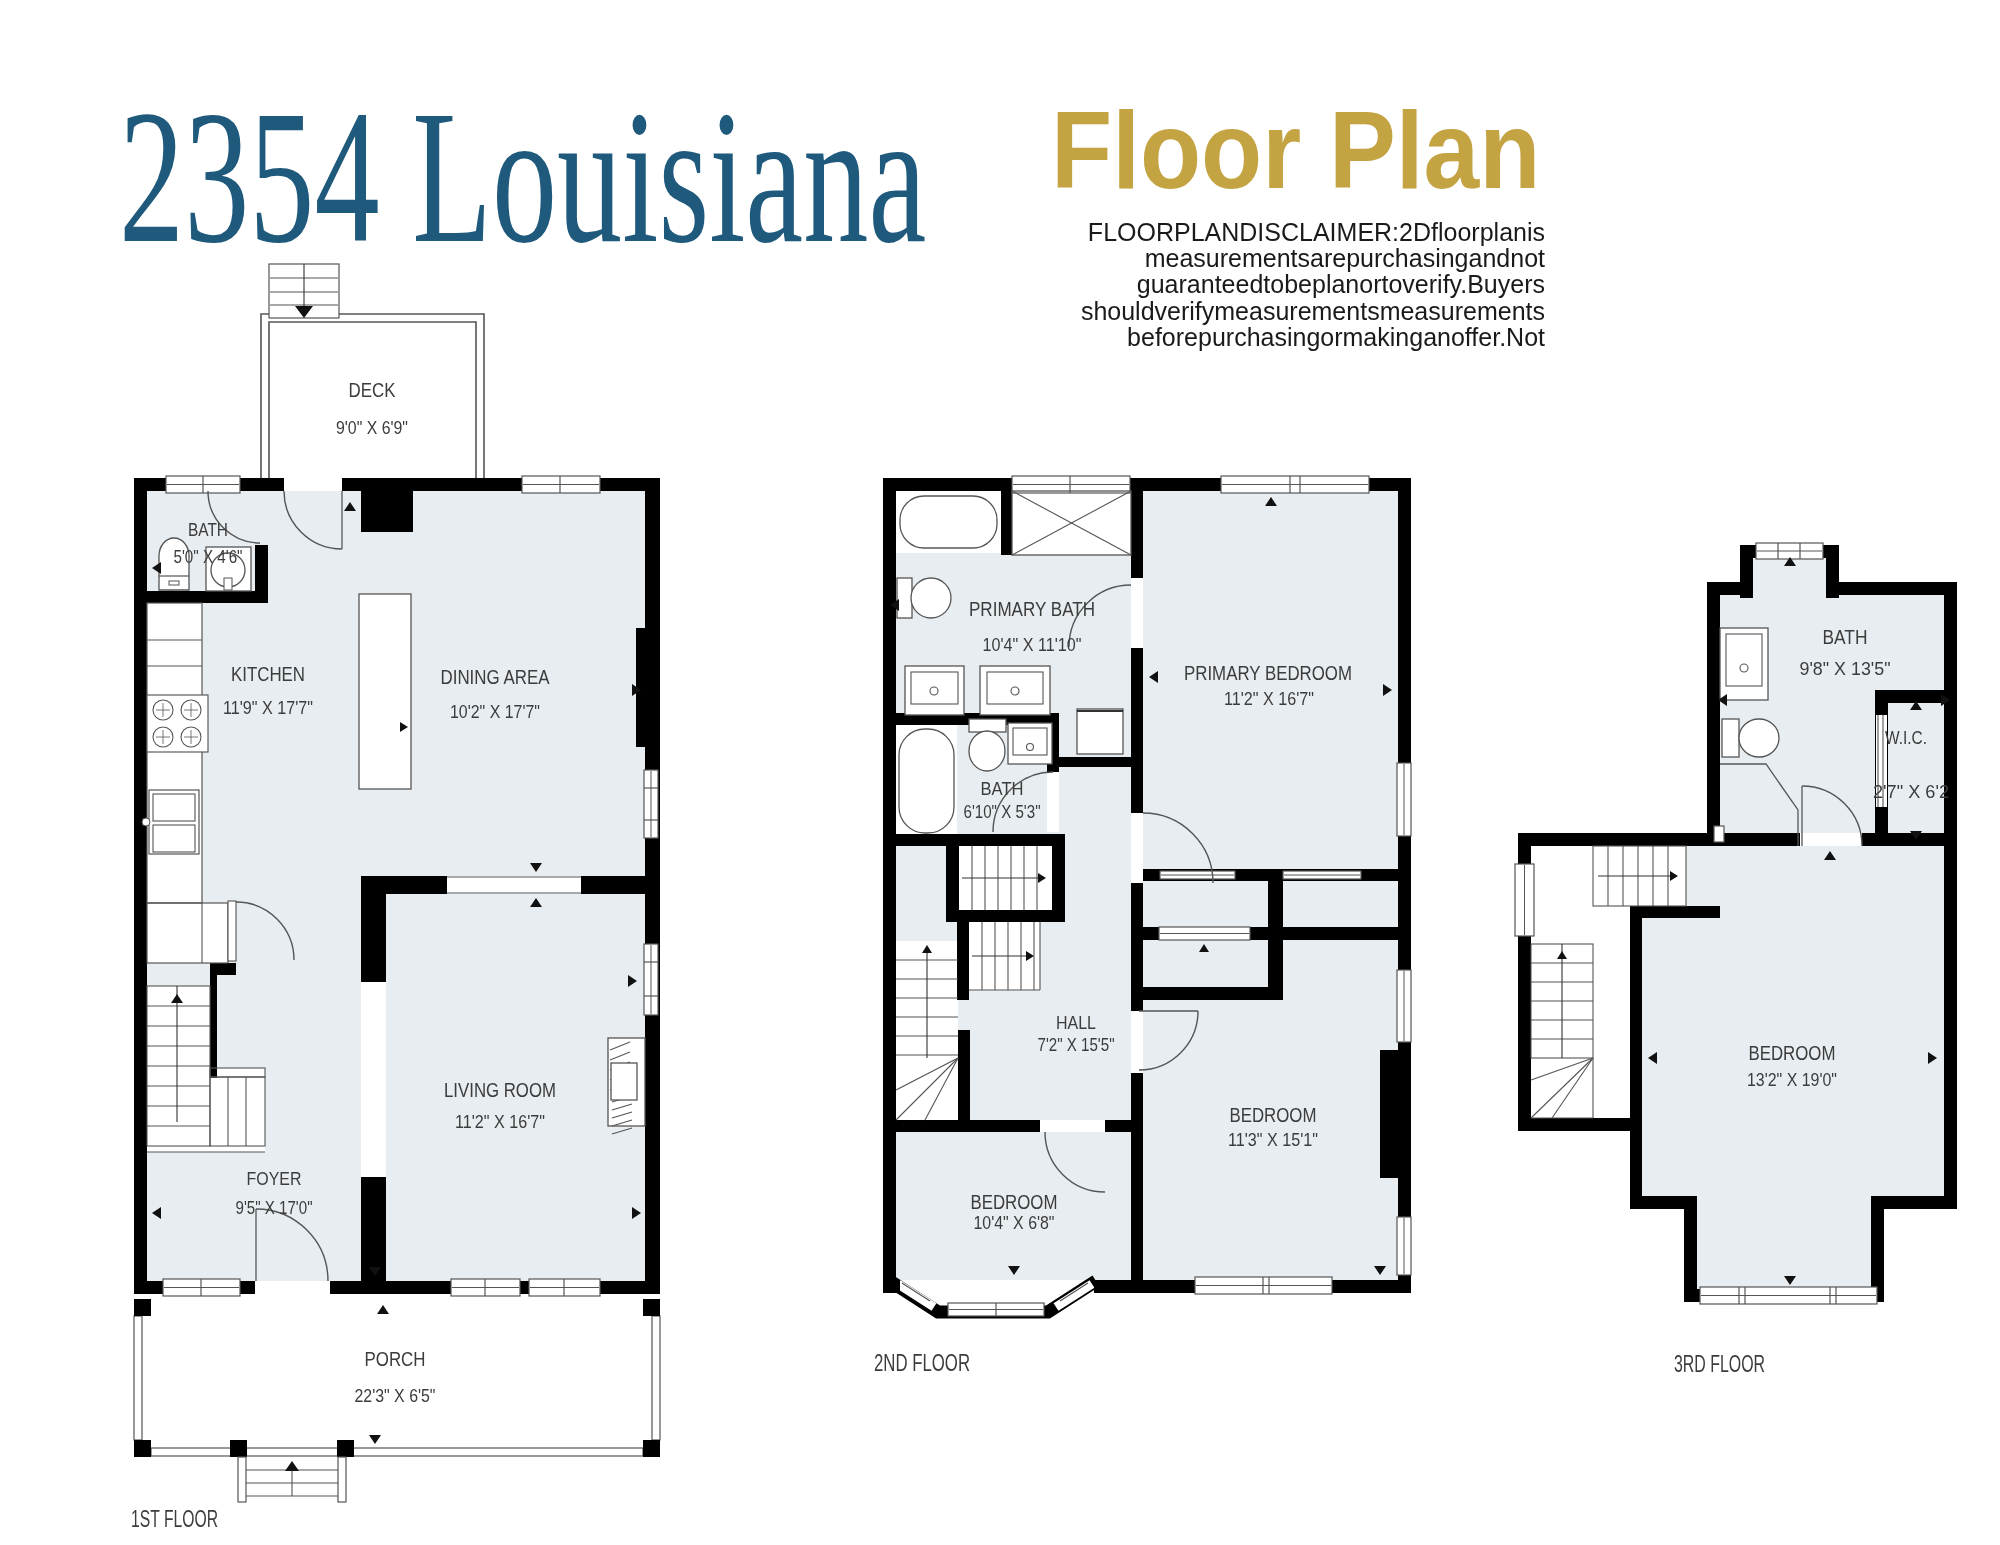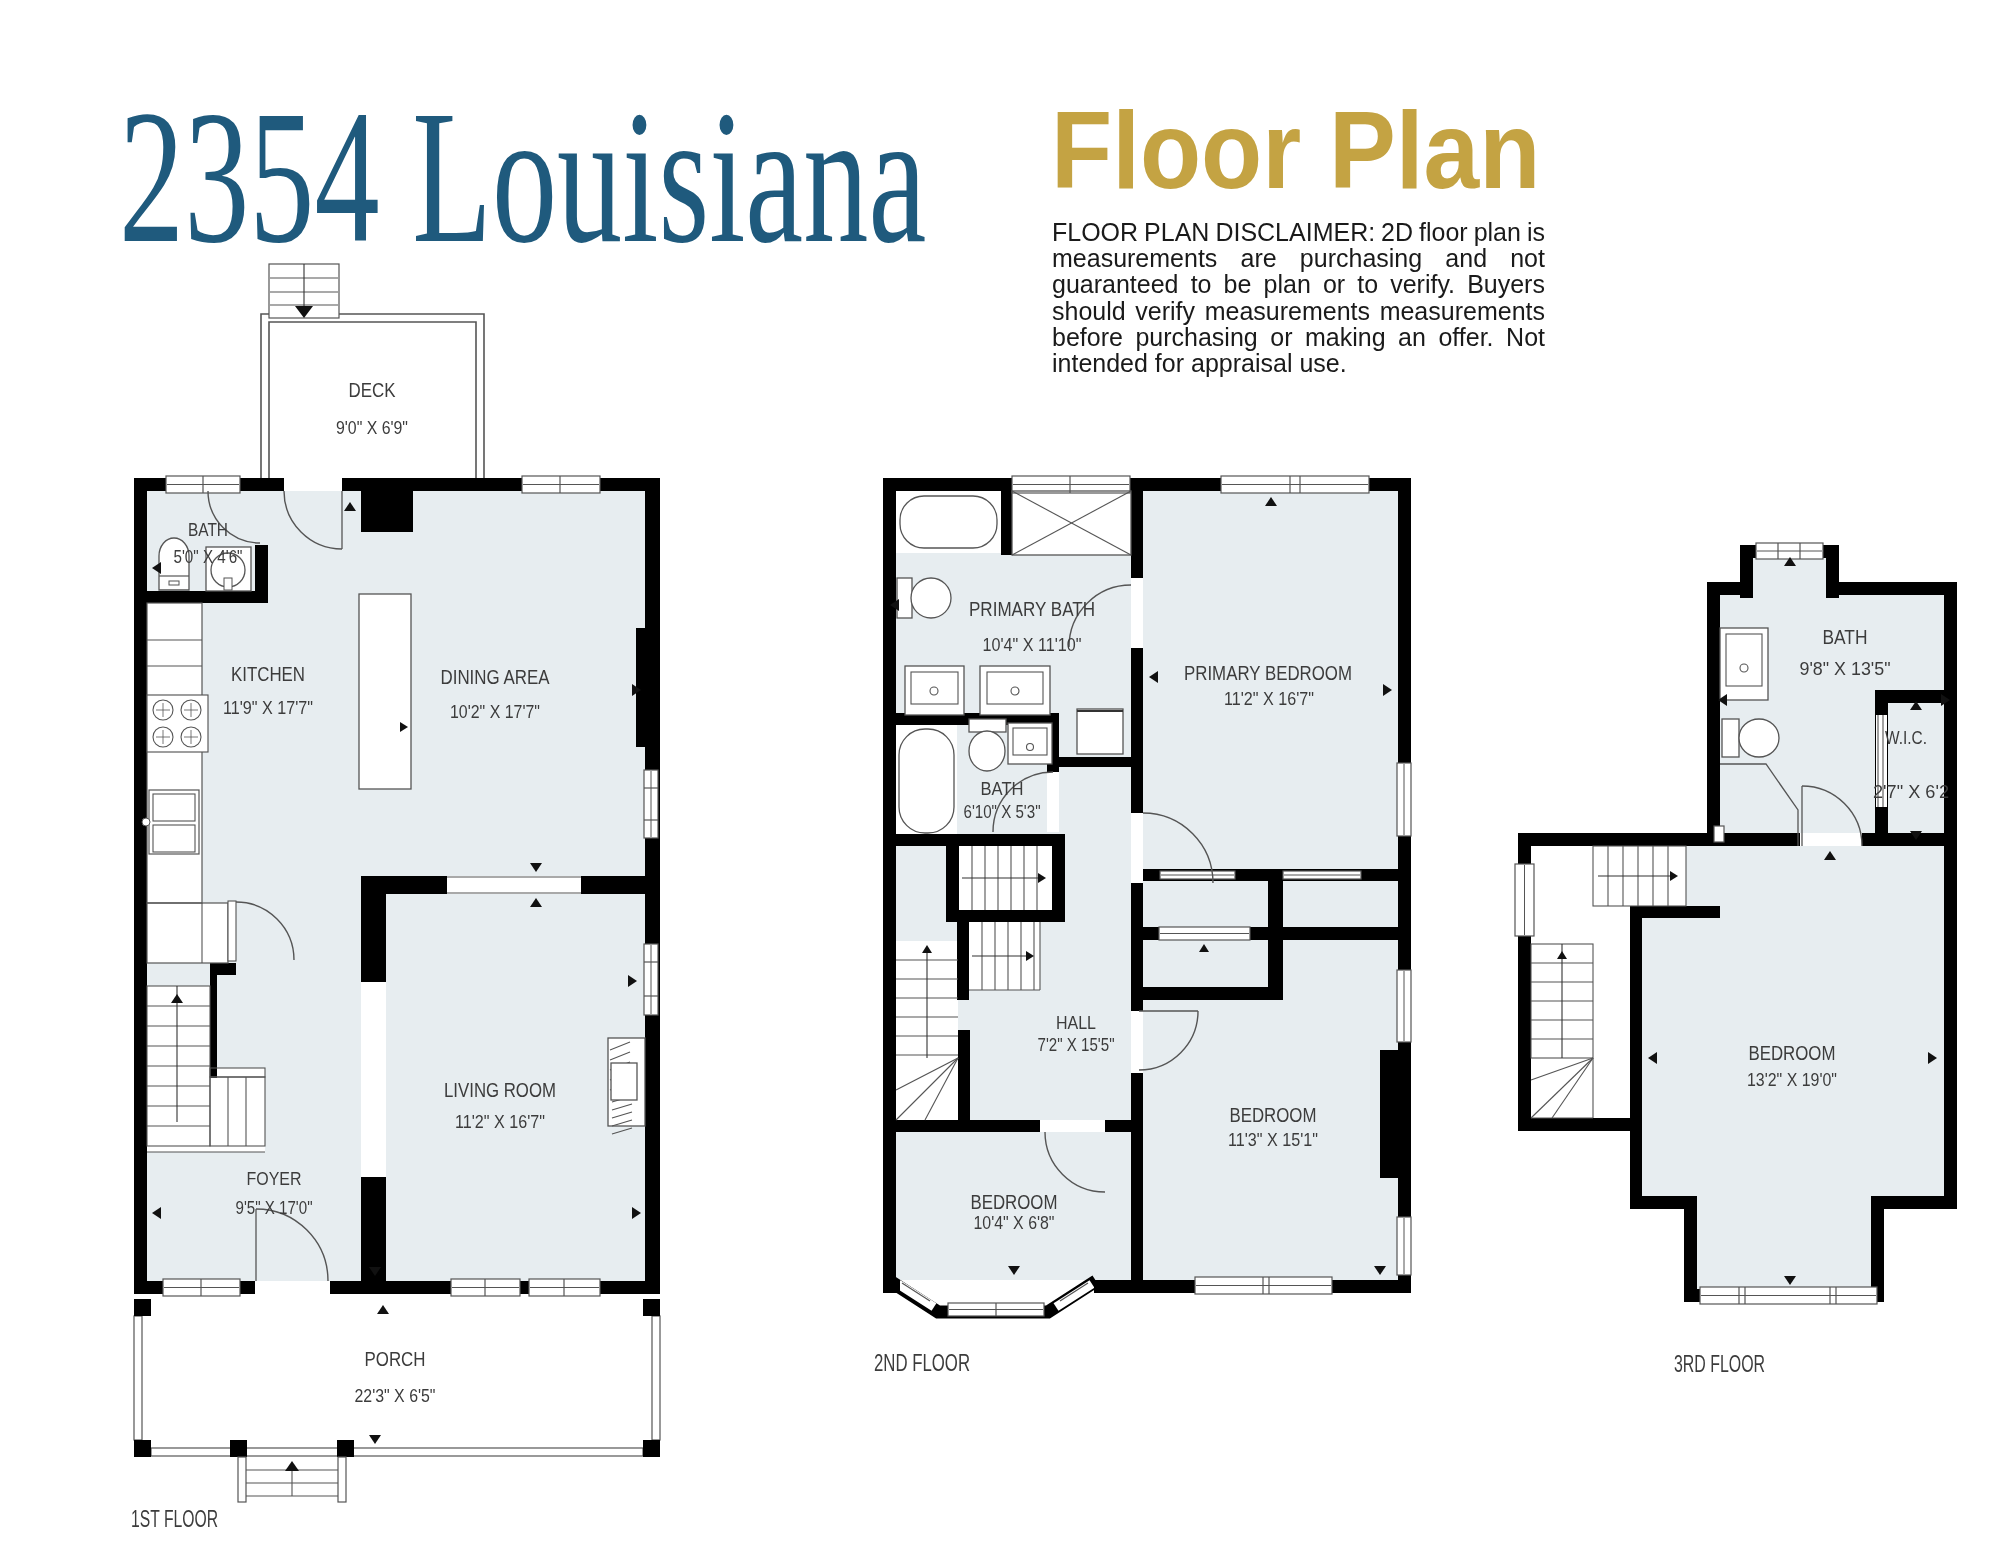--- a/index.html
+++ b/index.html
@@ -1,19 +1,19 @@
 <!DOCTYPE html>
 <html><head><meta charset="utf-8">
 <style>
 html,body{margin:0;padding:0;background:#fff;}
 #page{position:relative;width:2000px;height:1545px;background:#fff;overflow:hidden;font-family:"Liberation Sans",sans-serif;}
 #title{position:absolute;left:119px;top:82px;font-family:"Liberation Serif",serif;font-size:190px;line-height:1;color:#1f5a7d;transform:scaleX(0.686);transform-origin:left top;white-space:nowrap;}
 #fp{position:absolute;left:1051px;top:95px;font-weight:bold;font-size:110px;line-height:1;color:#c4a343;transform:scaleX(0.91);transform-origin:left top;white-space:nowrap;}
 #disc{position:absolute;left:1052px;top:219px;width:493px;font-size:25px;line-height:26.2px;color:#1a1a1a;}
-.jl{display:flex;justify-content:space-between;}
+.jl{display:flex;justify-content:flex-end;}
 svg{position:absolute;left:0;top:0;}
 </style></head>
 <body>
 <div id="page">
 <svg width="2000" height="1545" viewBox="0 0 2000 1545" font-family="Liberation Sans, sans-serif">
 <g>
 <rect x="261" y="314" width="223" height="177" fill="#fff"></rect>
 <path d="M261,491 L261,314 L484,314 L484,491" fill="none" stroke="#555" stroke-width="1.6"></path>
 <path d="M269,491 L269,322 L476,322 L476,491" fill="none" stroke="#555" stroke-width="1.6"></path>
 <rect x="269" y="264" width="70" height="54" fill="#fff" stroke="#555" stroke-width="1.2"></rect>
@@ -494,14 +494,13 @@
       </div>
 <div class="jl">
         <span>before</span>
         <span>purchasing</span>
         <span>or</span>
         <span>making</span>
         <span>an</span>
         <span>offer.</span>
         <span>Not</span>
       </div>
-<div>intended for appraisal use.</div>
 </div>
 </div>
 </body></html>

